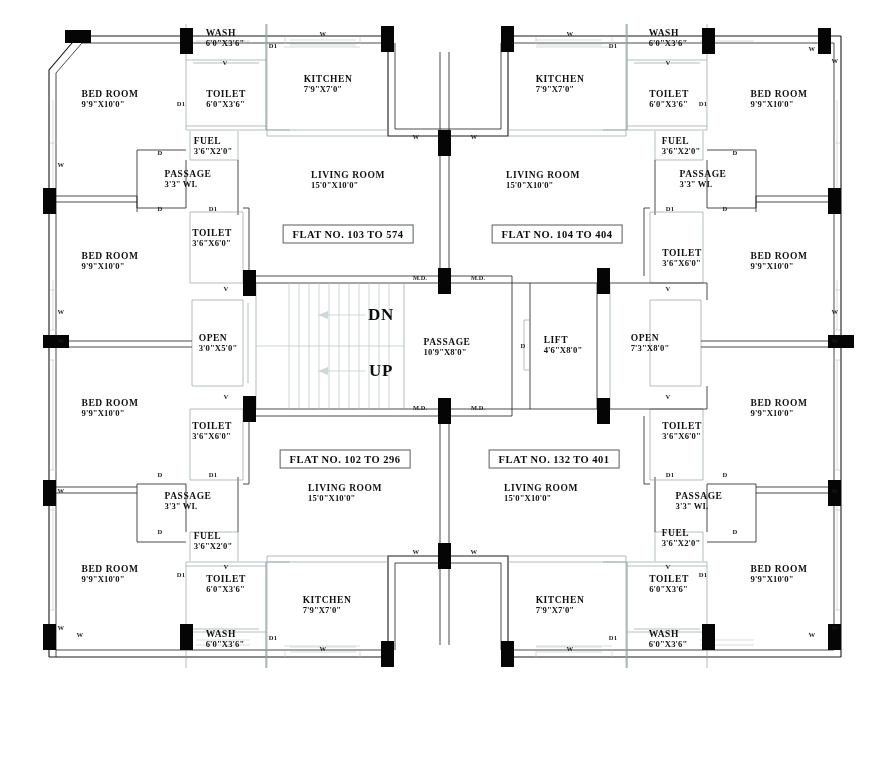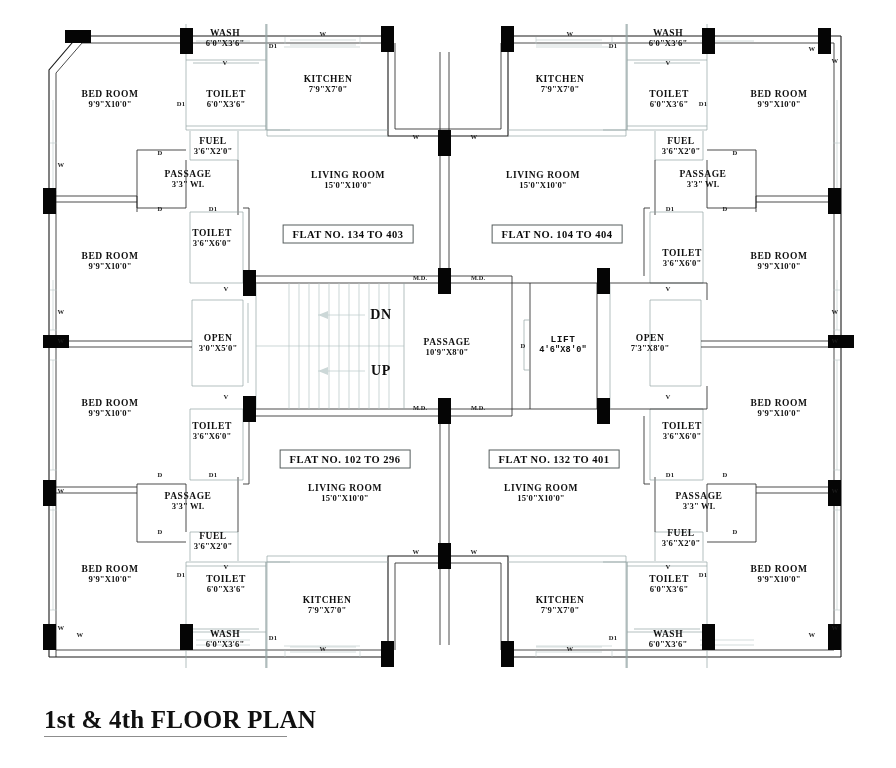--- a/index.html
+++ b/index.html
@@ -31,21 +31,21 @@
   .wall-thin   { fill: none; stroke: #2b2b2b; stroke-width: 0.85; }
   .wall-light  { fill: none; stroke: #94a3a3; stroke-width: 0.7; }
   .wall-hair   { fill: none; stroke: #b9c6c6; stroke-width: 0.6; }
   .col         { fill: #050505; stroke: none; }
   .stair-line  { fill: none; stroke: #b6c4c4; stroke-width: 0.7; }
   .arrow-line  { fill: none; stroke: #c2cfcf; stroke-width: 0.8; }
   .arrow-head  { fill: #ccd8d8; stroke: none; }
 
   .lbl {
     position: absolute;
-    text-align: center;
+    text-align: left;
     color: #111111;
     line-height: 1.12;
     white-space: nowrap;
     transform: translate(-50%, -50%);
     letter-spacing: 0.2px;
     font-family: "Liberation Serif", "DejaVu Serif", serif;
   }
   .lbl .nm {
     display: block;
     font-size: 9.5px;
@@ -81,21 +81,21 @@
     color: #1c1c1c;
     white-space: nowrap;
     letter-spacing: 0.2px;
     font-family: "Liberation Serif", "DejaVu Serif", serif;
   }
   .mk.md { font-size: 6.4px; letter-spacing: 0.1px; }
 
   .dir {
     position: absolute;
     transform: translate(-50%, -50%);
-    font-size: 14px;
+    font-size: 17px;
     font-weight: 700;
     color: #0d0d0d;
     letter-spacing: 0.6px;
     white-space: nowrap;
     font-family: "Liberation Serif", "DejaVu Serif", serif;
   }
 
   #title-block {
     position: absolute;
     left: 44px;
@@ -451,21 +451,21 @@
         <span class="dim">15'0"X10'0"</span>
       </div>
       <div class="lbl" style="left: 327px; top: 605px;">
         <span class="nm">KITCHEN</span>
         <span class="dim">7'9"X7'0"</span>
       </div>
       <div class="lbl" style="left: 447px; top: 347px;">
         <span class="nm">PASSAGE</span>
         <span class="dim">10'9"X8'0"</span>
       </div>
-      <div class="lbl" style="left: 563px; top: 345px; font-family: Liberation Mono, monospace;">
+      <div class="lbl" style="left: 563px; top: 345px;">
         <span class="nm">LIFT</span>
         <span class="dim">4'6"X8'0"</span>
       </div>
       <div class="lbl" style="left: 650px; top: 343px;">
         <span class="nm">OPEN</span>
         <span class="dim">7'3"X8'0"</span>
       </div>
       <div class="lbl" style="left: 560px; top: 84px;">
         <span class="nm">KITCHEN</span>
         <span class="dim">7'9"X7'0"</span>
@@ -534,21 +534,21 @@
         <span class="nm">LIVING ROOM</span>
         <span class="dim">15'0"X10'0"</span>
       </div>
       <div class="lbl" style="left: 560px; top: 605px;">
         <span class="nm">KITCHEN</span>
         <span class="dim">7'9"X7'0"</span>
       </div>
     </div>
 
   <div id="tags-layer">
-      <div class="tag" style="left: 348px; top: 234px;">FLAT NO. 134 TO 403</div>
+      <div class="tag" style="left: 348px; top: 234px;">FLAT NO. 103 TO 574</div>
       <div class="tag" style="left: 557px; top: 234px;">FLAT NO. 104 TO 404</div>
       <div class="tag" style="left: 345px; top: 459px;">FLAT NO. 102 TO 296</div>
       <div class="tag" style="left: 554px; top: 459px;">FLAT NO. 132 TO 401</div>
     </div>
 
   <div id="markers-layer">
       <div class="mk" style="left: 323px; top: 33px;">W</div>
       <div class="mk" style="left: 416px; top: 136px;">W</div>
       <div class="mk" style="left: 474px; top: 136px;">W</div>
       <div class="mk" style="left: 570px; top: 33px;">W</div>
@@ -602,18 +602,14 @@
       <div class="mk md" style="left: 478px; top: 277px;">M.D.</div>
       <div class="mk md" style="left: 420px; top: 407px;">M.D.</div>
       <div class="mk md" style="left: 478px; top: 407px;">M.D.</div>
     </div>
 
   <div id="stairdir-layer">
       <div class="dir" style="left: 381px; top: 315px;">DN</div>
       <div class="dir" style="left: 381px; top: 371px;">UP</div>
     </div>
 
-  <div id="title-block">
-    <div id="title-text">1st &amp; 4th FLOOR PLAN</div>
-    <div id="title-rule"></div>
-  </div>
 
 </div>
 
 </body></html>

